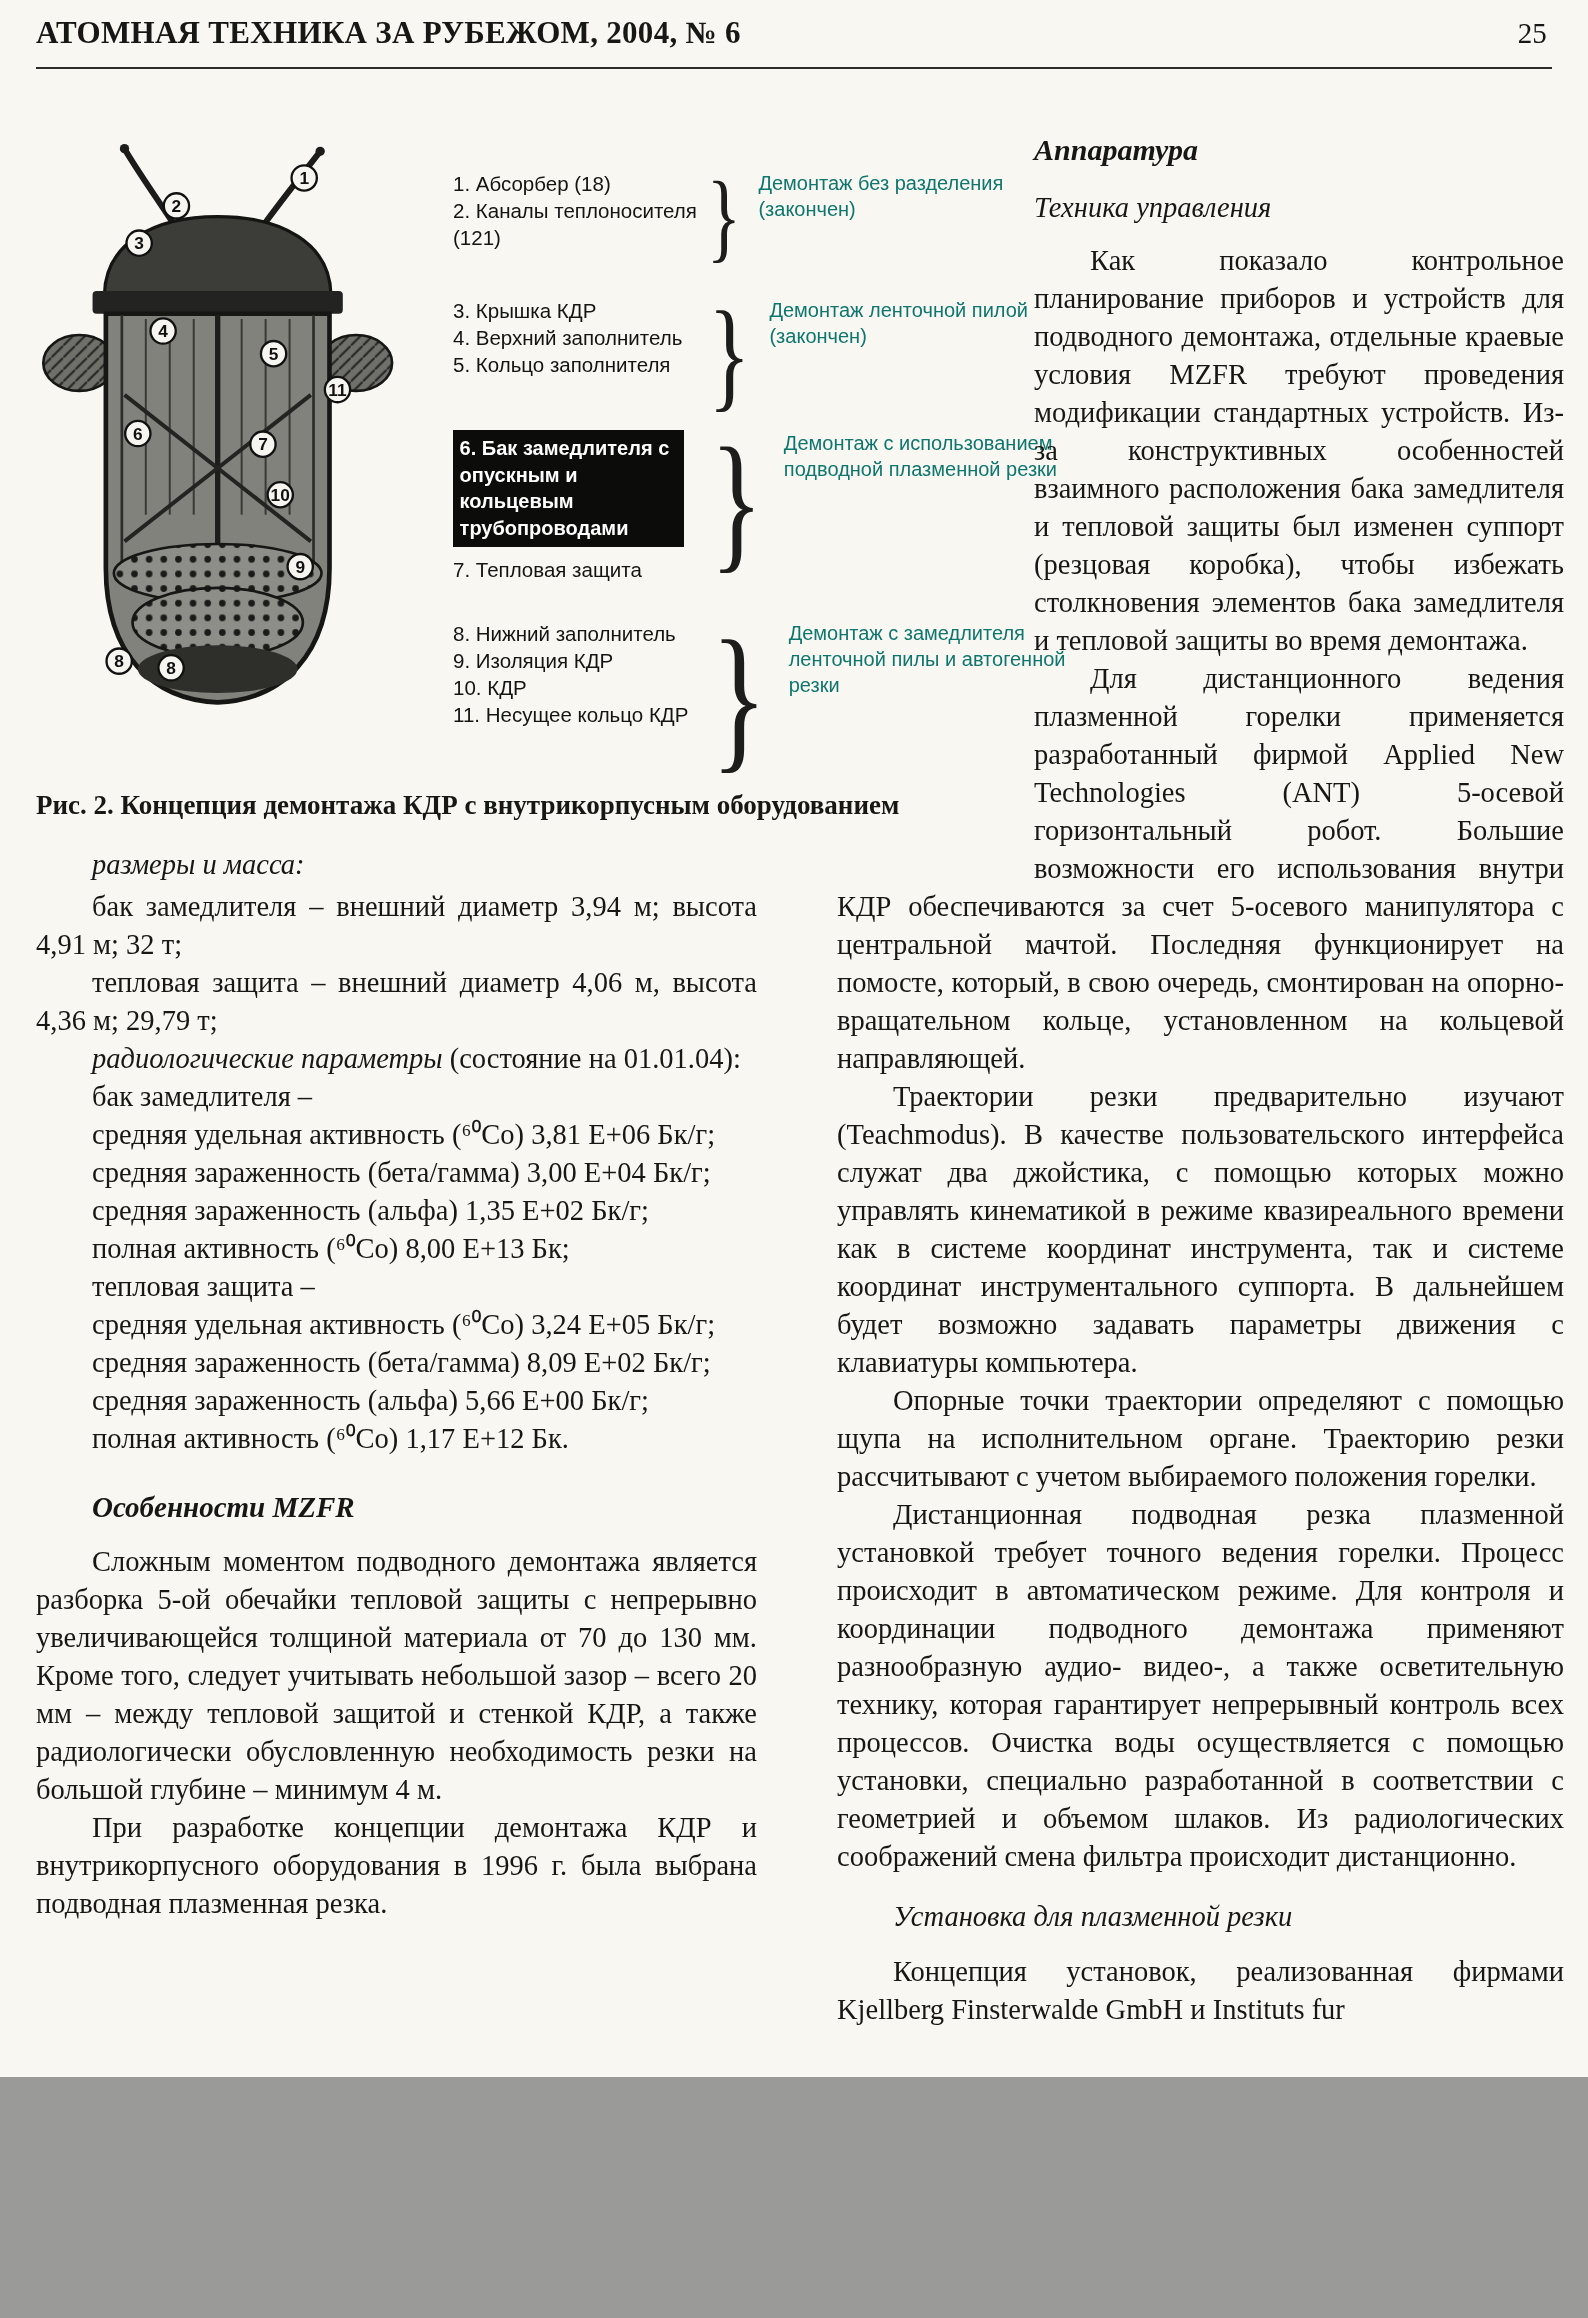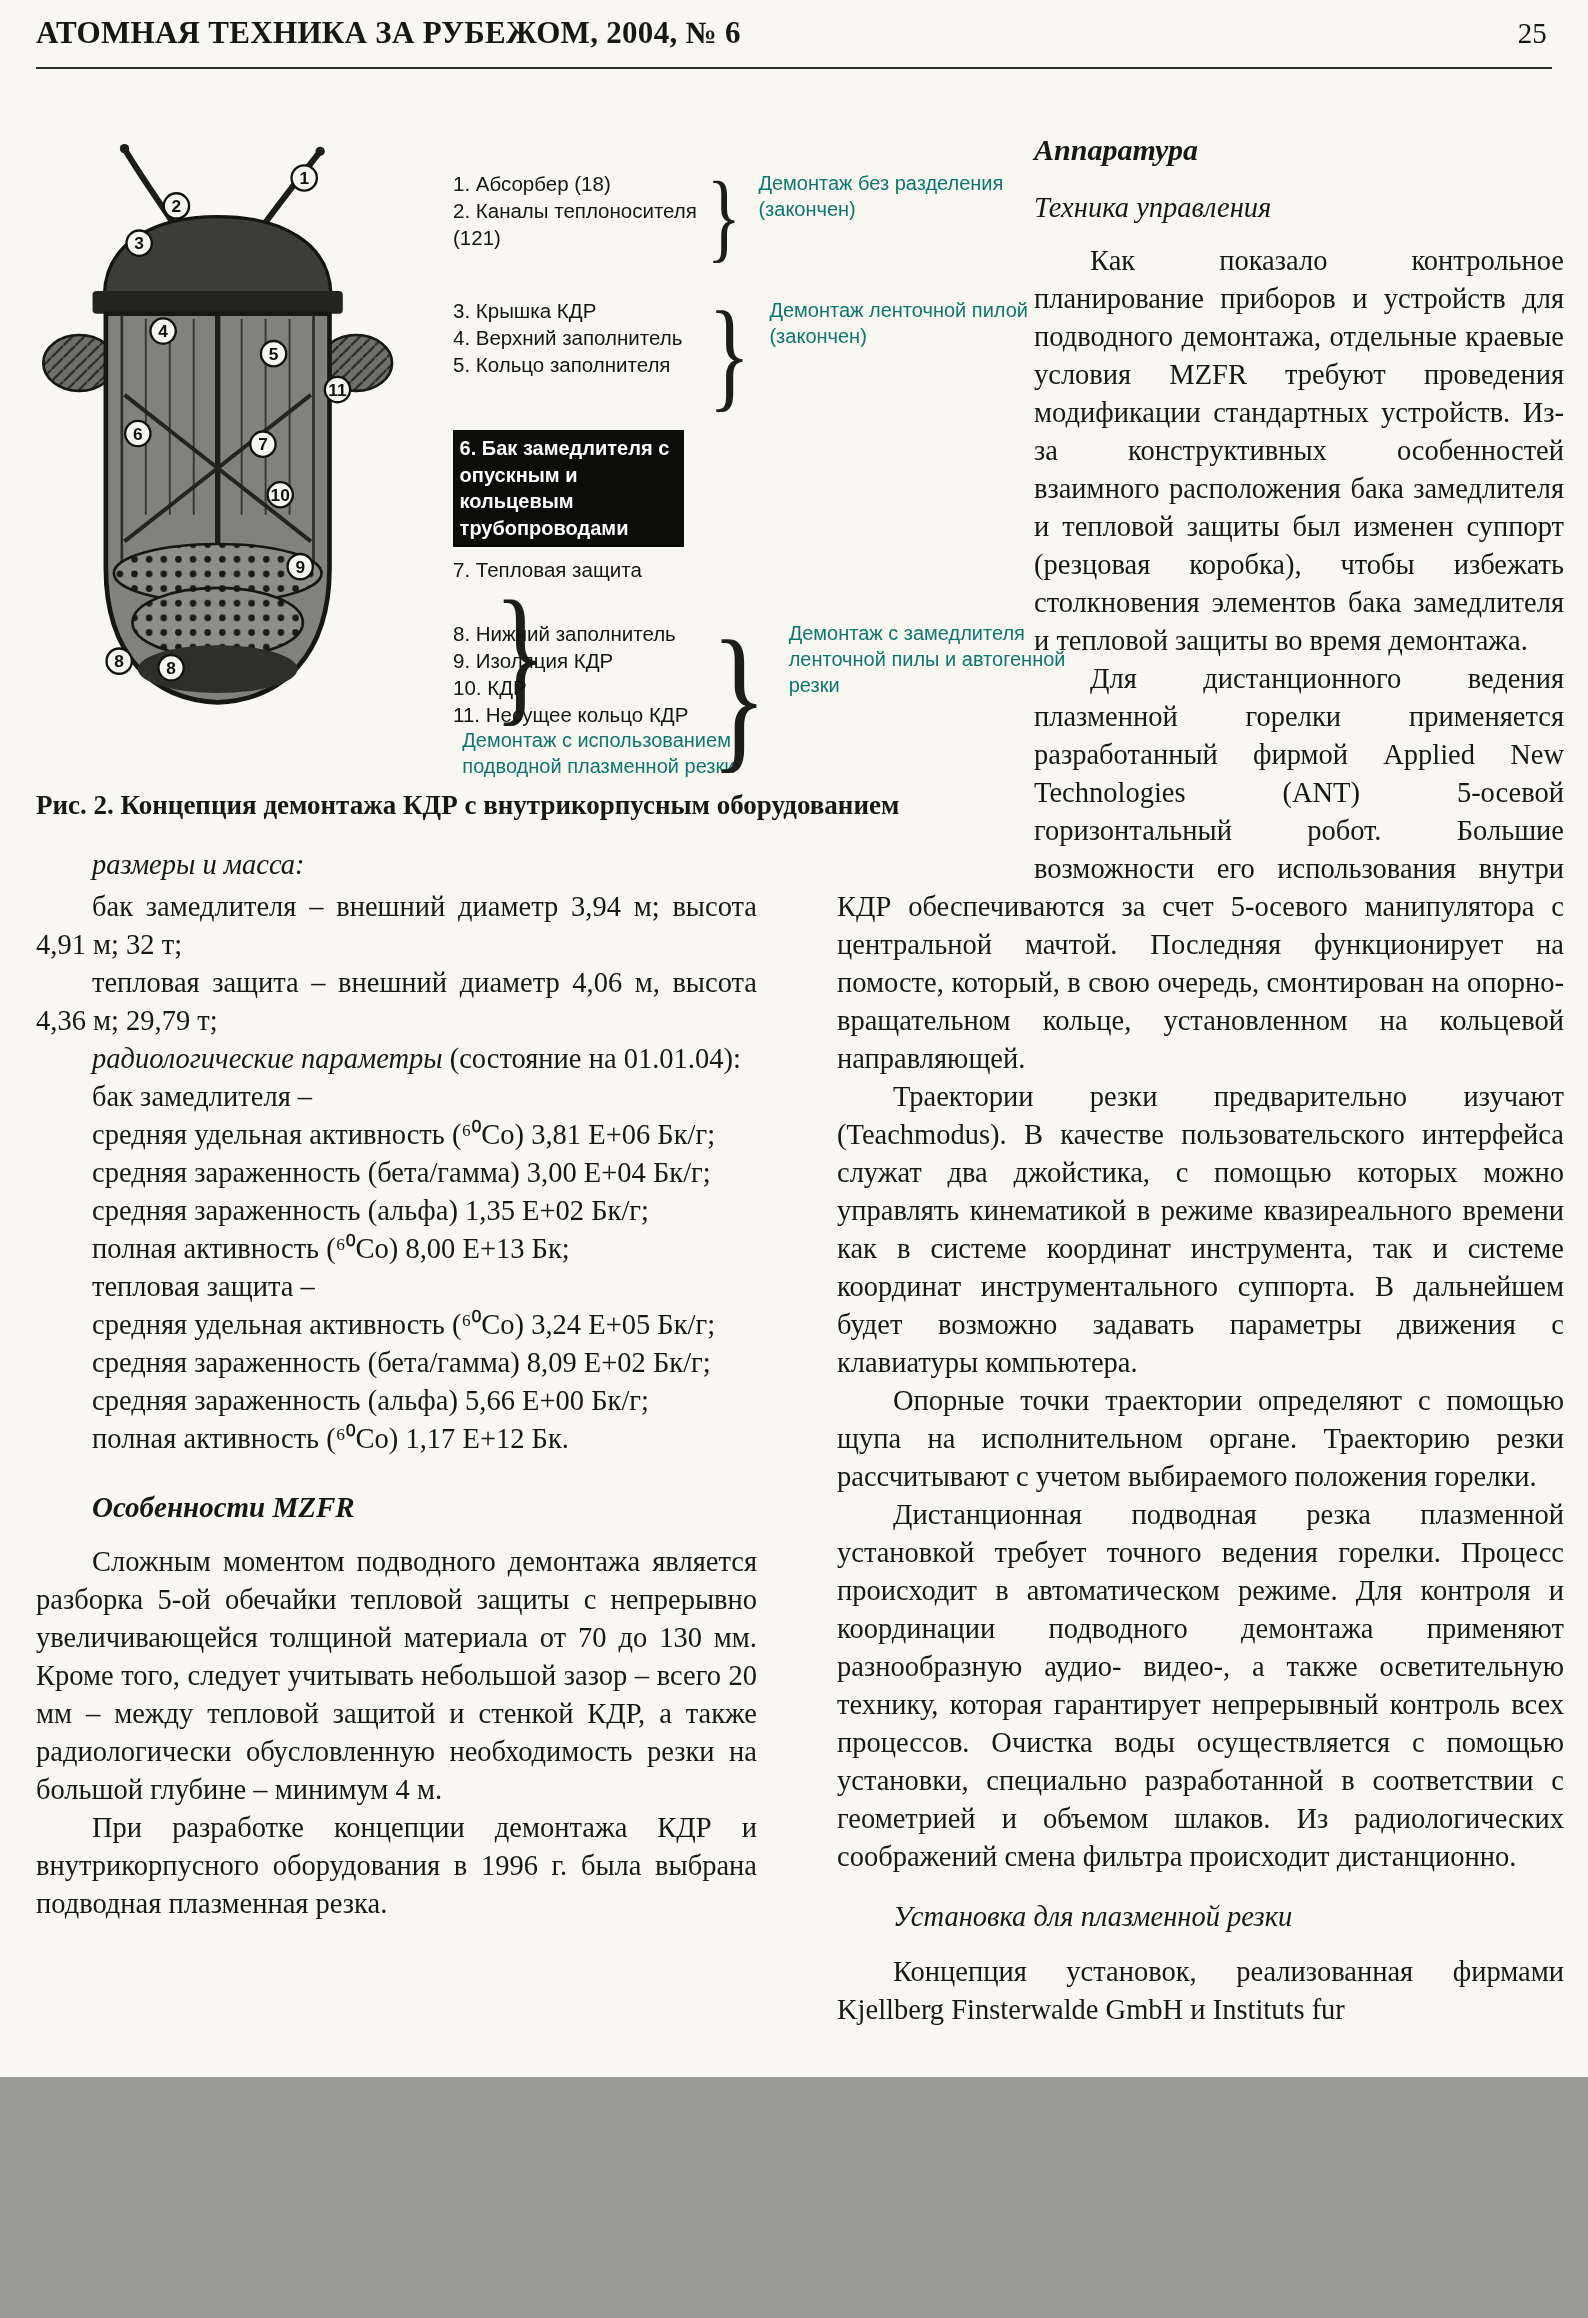--- a/index.html
+++ b/index.html
@@ -163,21 +163,21 @@
       <div class="group g2" style="top: 185px;">
         <div class="items">
           <p class="item">3. Крышка КДР</p>
           <p class="item">4. Верхний заполнитель</p>
           <p class="item">5. Кольцо заполнителя</p>
         </div>
         <span class="brace">}</span>
         <div class="note">Демонтаж ленточной пилой (закончен)</div>
       </div>
 
-      <div class="group g3" style="top: 318px; flex-direction: column;">
+      <div class="group g3" style="top: 318px;">
         <div class="items">
           <div class="hl">6. Бак замедлителя с опускным и кольцевым трубопроводами</div>
           <p class="item">7. Тепловая защита</p>
         </div>
         <span class="brace">}</span>
         <div class="note">Демонтаж с использованием подводной плазменной резки</div>
       </div>
 
       <div class="group g4" style="top: 508px;">
         <div class="items">

